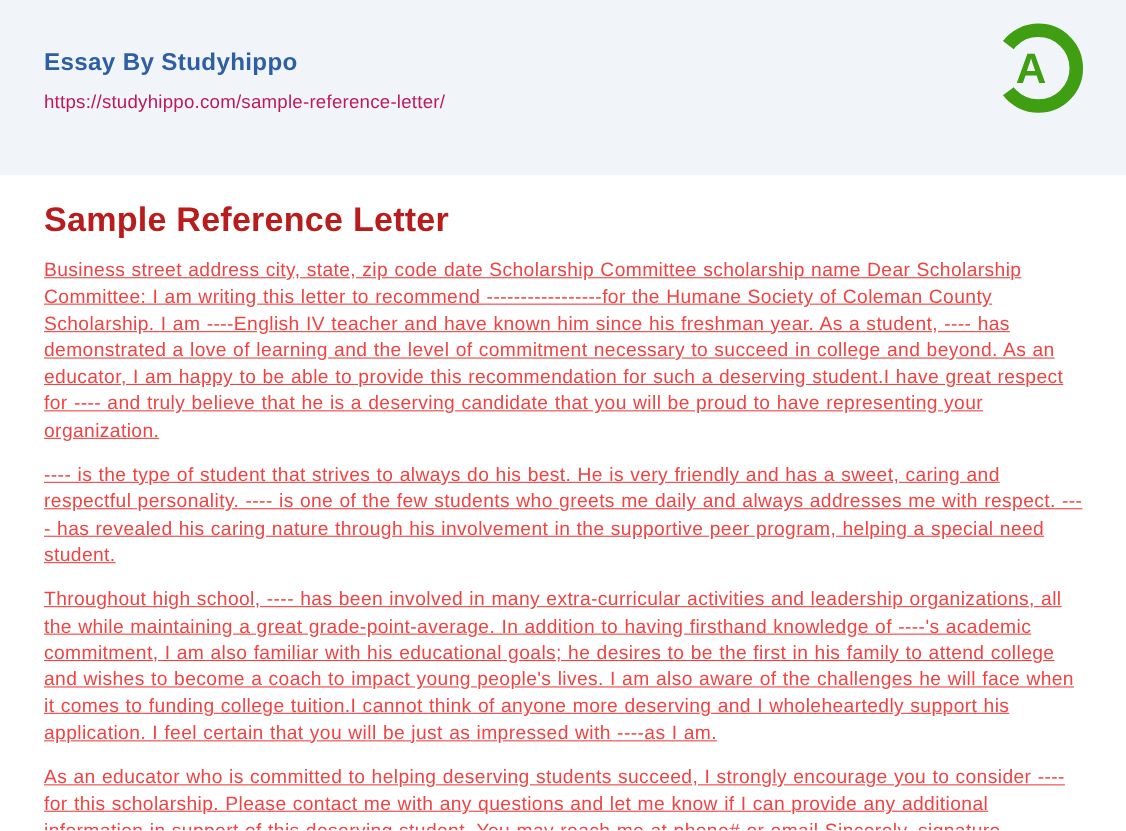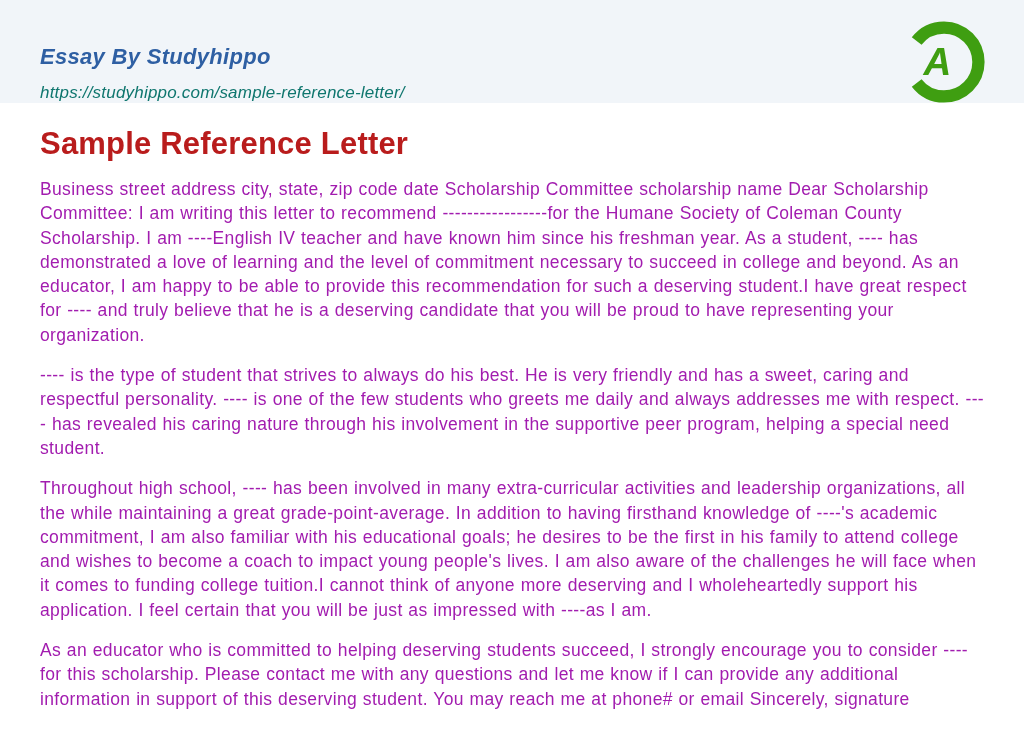--- a/index.html
+++ b/index.html
@@ -9,37 +9,36 @@
     font-family: "Liberation Sans", "DejaVu Sans", sans-serif;
   }
   .page {
     width: 1024px;
     height: 755px;
     background: #ffffff;
     overflow: hidden;
   }
   .header {
     position: relative;
-    height: 103px;
+    height: 159px;
     background: #f1f5f9;
     padding: 0 40px;
-    font-style: italic;
   }
   .site-title {
     padding-top: 44px;
     font-size: 22px;
     font-weight: 700;
     color: #2e5fa3;
     letter-spacing: 0.3px;
   }
   .site-url {
     margin-top: 13px;
     font-size: 17px;
     font-weight: 400;
-    color: #0f766e;
+    color: #be185d;
     letter-spacing: 0.2px;
     text-decoration: none;
     display: inline-block;
   }
   .logo {
     position: absolute;
     top: 21px;
     right: 39px;
     width: 82px;
     height: 82px;
@@ -52,23 +51,24 @@
     font-weight: 700;
     color: #b91c1c;
     letter-spacing: 0.2px;
     margin-bottom: 15px;
   }
   .doc-body p {
     width: 945px;
     font-size: 17.5px;
     line-height: 24.3px;
     letter-spacing: 0.35px;
-    color: #a21caf;
+    color: #ef4444;
     margin-bottom: 16px;
     word-spacing: 0.5px;
+    text-decoration: underline;
   }
 </style>
 </head>
 <body>
 
 <div class="page">
 
   <div class="header">
     <div class="site-title">Essay By Studyhippo</div>
     <a class="site-url" href="#">https://studyhippo.com/sample-reference-letter/</a>

